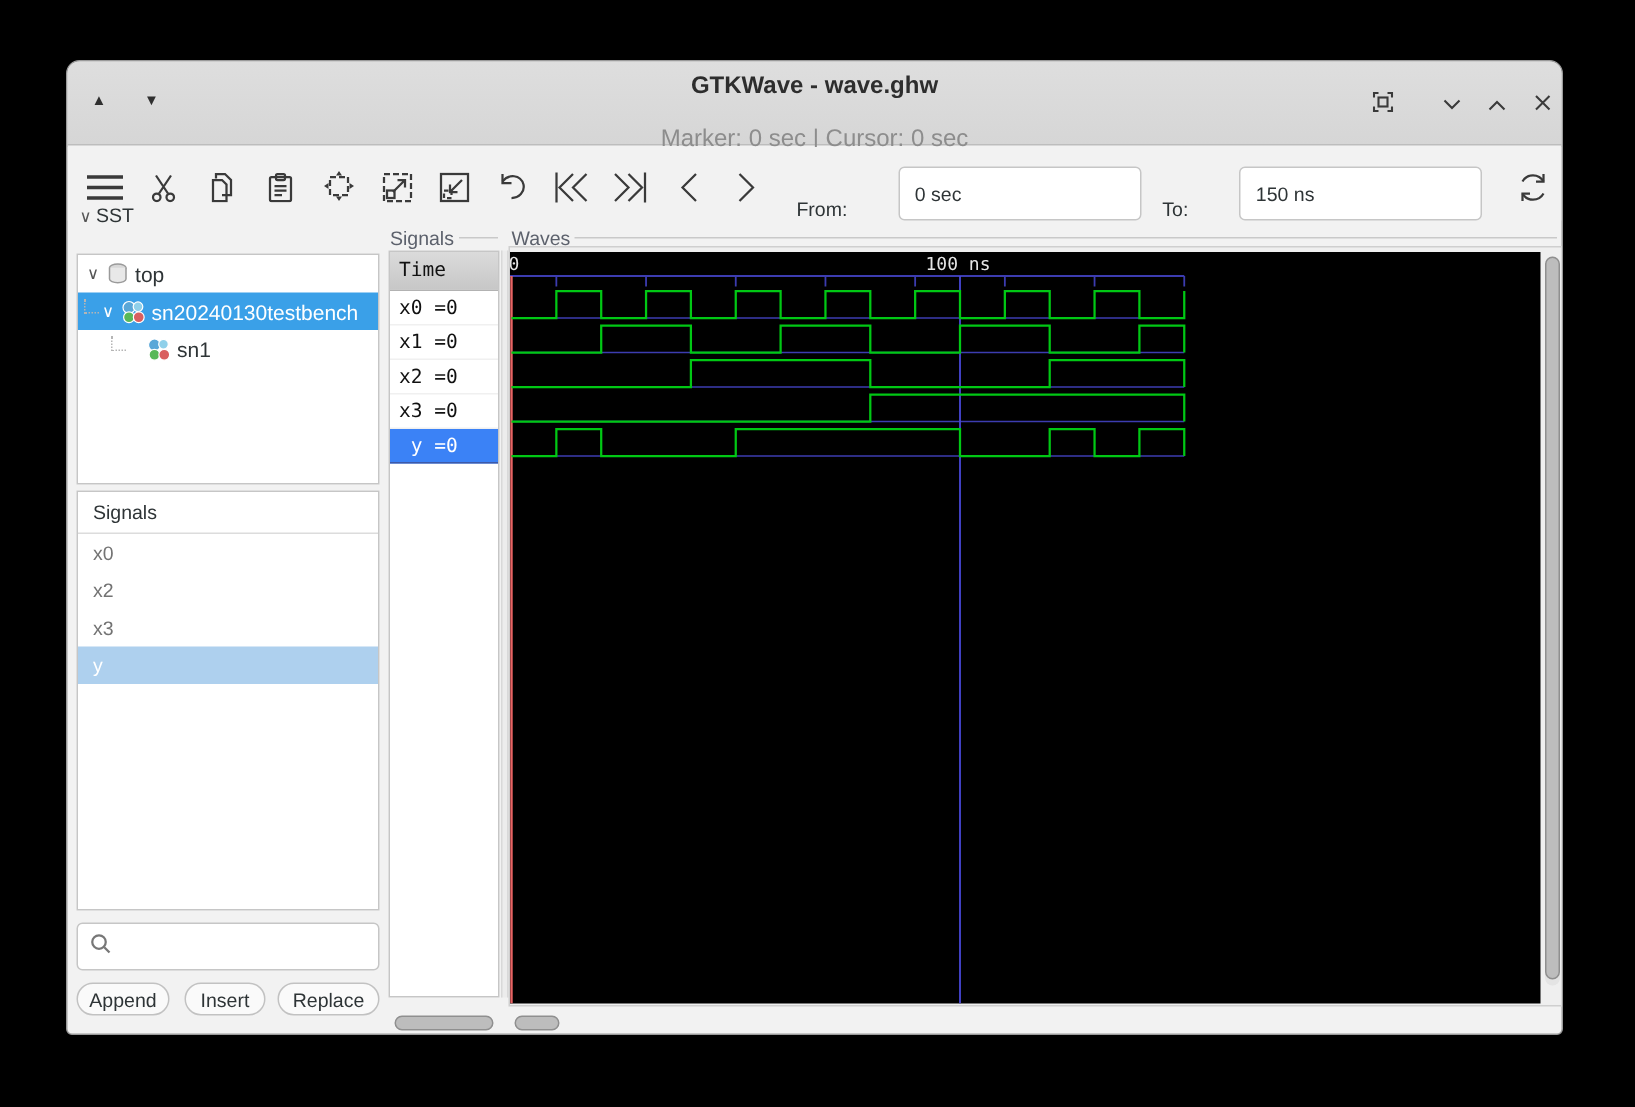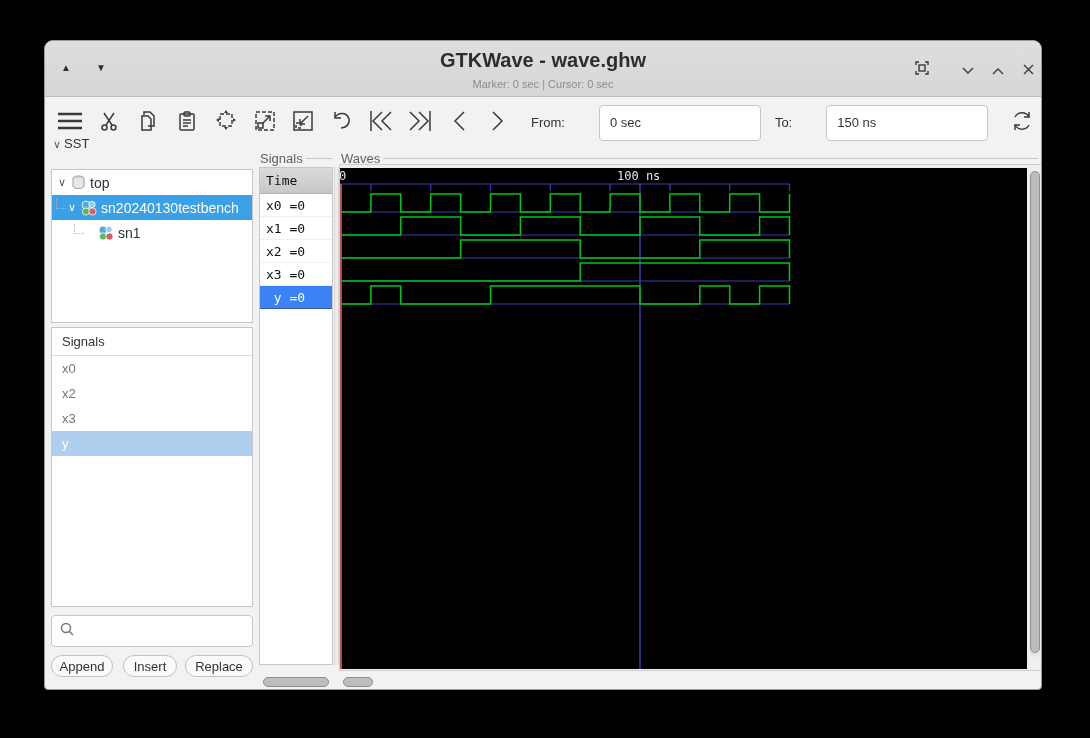--- a/index.html
+++ b/index.html
@@ -5,30 +5,30 @@
   * { margin:0; padding:0; box-sizing:border-box; }
   html,body { width:1090px; height:738px; background:#000; overflow:hidden;
     font-family:"Liberation Sans", sans-serif; }
   .window { position:absolute; left:44px; top:40px; width:998px; height:650px;
     background:#f2f2f2; border-radius:9px 9px 4px 4px; border:1px solid #9a9a9a;
     overflow:hidden; }
   
   .titlebar { position:absolute; left:0; top:0; width:100%; height:56px;
     background:linear-gradient(#dedede,#d6d6d6); border-bottom:1px solid #bdbdbd; }
   .tb-center { position:absolute; left:0; right:0; top:8px; text-align:center; }
-  .tb-title { font-size:20px; color:#2d2d2d; font-weight:bold; }
-  .tb-sub { font-size:11px; color:#8d8d8d; margin-top:6px; }
+  .tb-title { font-size:16px; color:#2d2d2d; font-weight:bold; }
+  .tb-sub { font-size:16px; color:#8d8d8d; margin-top:17px; }
   .tb-arrow { position:absolute; top:21px; font-size:10px; color:#2f2f2f; cursor:default;
     width:16px; text-align:center; }
   .winctl { position:absolute; top:18px; width:22px; height:22px; display:flex;
     align-items:center; justify-content:center; }
   .winctl svg { stroke:#3a3a3a; fill:none; stroke-width:1.4; }
   
   .toolbar { position:absolute; left:0; top:57px; width:100%; height:49px;
-    background:#f2f2f2; display:flex; align-items:center; }
+    background:#f2f2f2; display:flex; align-items:flex-end; }
   .tool-btn { width:44px; height:40px; display:flex; align-items:center; justify-content:center; }
   .tool-btn svg { stroke:#3a3a3a; fill:none; stroke-width:1.5; }
   .tool-label { font-size:13px; color:#2e3436; margin:0 8px 0 14px; }
   .tool-input { width:162px; height:36px; border:1px solid #c6c6c6; border-radius:4px;
     background:#fff; font-size:13px; color:#2e3436; padding:0 10px; outline:none;
     font-family:"Liberation Sans",sans-serif;margin-left:26px; }
   
   .panel-box { position:absolute; background:#fff; border:1px solid #c6c6c6; }
   .sst-header { position:absolute; left:8px; top:95px; font-size:13px; color:#2e3436; }
   .chev { font-size:11px; color:#555; margin-right:3px; }

